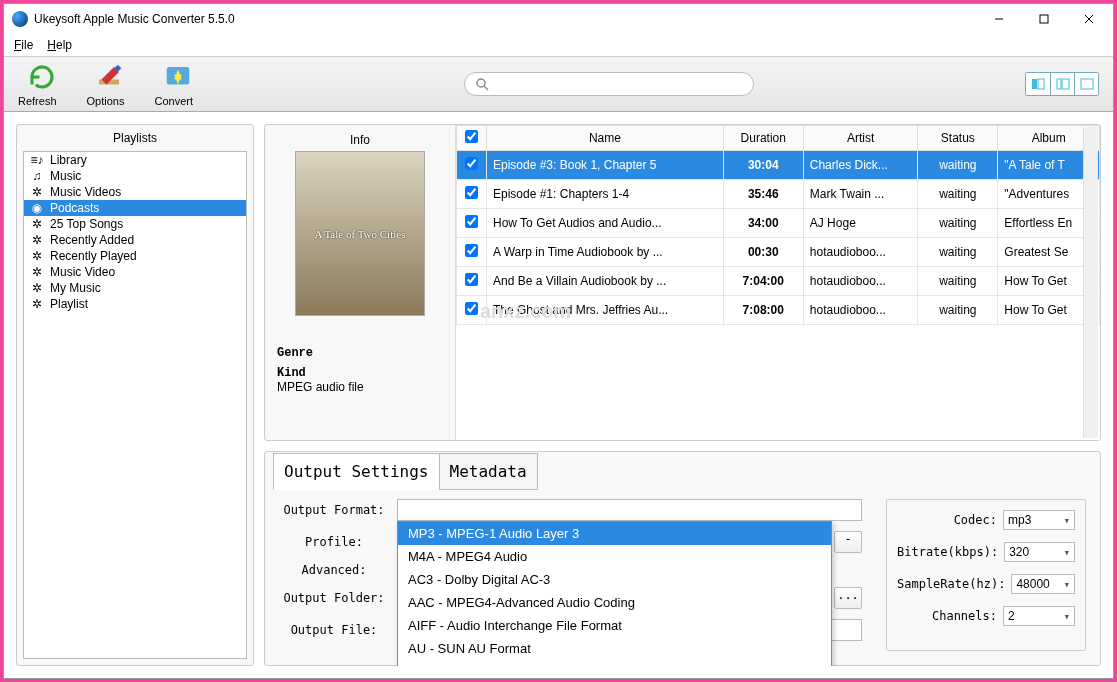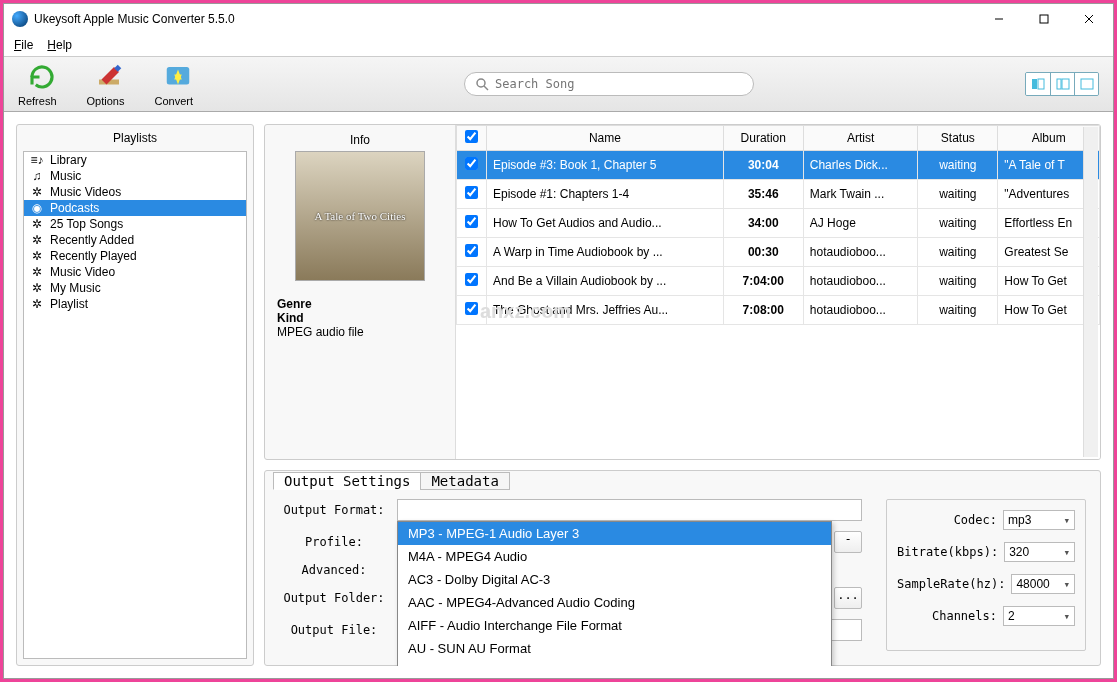--- a/index.html
+++ b/index.html
@@ -35,41 +35,41 @@
 .sidebar-header { text-align: center; padding: 6px; font-family: Liberation Sans, sans-serif; font-size: 12px; }
 .playlist-box { flex: 1; margin: 0 6px 6px; background: #fff; border: 1px solid #bbb; overflow: auto; }
 .pl-item { display: flex; align-items: center; padding: 1px 6px; gap: 6px; cursor: pointer; font-size: 12px; }
 .pl-item.selected { background: #2a8ae2; color: #fff; }
 .pl-icon { width: 14px; height: 14px; display: inline-flex; align-items: center; justify-content: center; font-size: 12px; }
 
 .right-col { flex: 1; display: flex; flex-direction: column; gap: 10px; overflow: hidden; }
 .upper { flex: 1; display: flex; border: 1px solid #ccc; border-radius: 3px; background: #f8f8f8; overflow: hidden; }
 .info-panel { width: 190px; padding: 8px; font-family: monospace; font-size: 12px; display: flex; flex-direction: column; align-items: center; }
 .info-header { margin-bottom: 4px; }
-.cover { width: 130px; height: 130px; background: linear-gradient(#dcd4c0, #8a7a5a); border: 1px solid #aaa; position: relative; margin-bottom: 16px; display:flex; align-items:center; justify-content:center; text-align:right; }
+.cover { width: 130px; height: 165px; background: linear-gradient(#dcd4c0, #8a7a5a); border: 1px solid #aaa; position: relative; margin-bottom: 24px; display:flex; align-items:center; justify-content:center; text-align:right; }
 .cover-text { color:#fff; font-family: serif; font-size: 11px; text-shadow: 0 0 2px #000; padding: 4px; }
-.info-label { align-self: flex-start; font-weight: bold; margin-top: 0; margin-left: 4px; }
+.info-label { align-self: flex-start; font-weight: bold; margin-top: 6px; margin-left: 4px; font-family: Liberation Mono, monospace; }
 .info-value { align-self: flex-start; margin-left: 4px; font-weight: normal; }
 
 .table-wrap { flex: 1; background: #fff; overflow: auto; border-left: 1px solid #ddd; position: relative; }
 table { width: 100%; border-collapse: collapse; }
 th { background: #fafafa; border: 1px solid #ddd; font-weight: normal; padding: 4px 6px; font-size: 12px; text-align: center; white-space: nowrap; }
 td { border: 1px solid #e5e5e5; padding: 6px; font-size: 12px; white-space: nowrap; overflow: hidden; text-overflow: ellipsis; }
 tr.row-selected td { background: #2a8ae2; color: #fff; }
 .col-check { width: 30px; text-align: center; }
 .col-name { max-width: 200px; }
 .col-dur { width: 80px; text-align: center; font-weight: bold; }
 .col-artist { max-width: 110px; }
 .col-status { width: 80px; text-align: center; }
 .col-album { max-width: 90px; }
 .table-scroll-ind { position: absolute; right: 2px; top: 2px; bottom: 2px; width: 15px; background: #f0f0f0; border-left:1px solid #ddd; }
 
 .lower { border: 1px solid #ccc; border-radius: 3px; background: #f8f8f8; padding: 8px 14px 14px; }
 .tabs-row { display: flex; gap: 0; margin-bottom: 10px; margin-top: -8px; margin-left: -6px; }
-.tab { padding: 0 10px; border: 1px solid #bbb; background: #f5f5f5; font-family: monospace; font-size: 14px; cursor: pointer; position: relative; top: 1px; }
+.tab { padding: 8px 10px; border: 1px solid #bbb; background: #f5f5f5; font-family: monospace; font-size: 16px; cursor: pointer; position: relative; top: 1px; }
 .tab.active { background: #fff; border-bottom-color: #fff; }
 .tab + .tab { margin-left: -1px; }
 .settings-body { display: flex; gap: 24px; }
 .settings-left { flex: 1; position: relative; }
 .form-row { display: flex; align-items: center; margin-bottom: 10px; gap: 8px; }
 .form-label { width: 110px; text-align: center; font-family: monospace; font-size: 12px; }
 .form-input { flex: 1; height: 22px; border: 1px solid #bbb; background: #fff; padding: 0 6px; font-family: monospace; font-size: 12px; }
 .mini-btn { width: 28px; height: 22px; border: 1px solid #bbb; background: linear-gradient(#fff,#eee); border-radius: 2px; cursor: pointer; font-family: monospace; text-align:center; }
 .dropdown { position: absolute; left: 118px; top: 22px; width: 435px; background: #fff; border: 1px solid #888; box-shadow: 2px 2px 5px rgba(0,0,0,0.2); z-index: 10; }
 .dd-item { padding: 4px 10px; cursor: pointer; font-size: 13px; }
@@ -136,21 +136,20 @@
           <path d="M12 18 L15 10 L9 10 Z" fill="#fe4"></path>
         </svg>
       <span class="tool-label">Convert</span>
     </div>
     <div class="toolbar-spacer">
       <div class="search-box">
         <svg width="14" height="14">
             <circle cx="6" cy="6" r="4" fill="none" stroke="#888" stroke-width="1.5"></circle>
             <line x1="9" y1="9" x2="13" y2="13" stroke="#888" stroke-width="1.5"></line>
           </svg>
-        <input type="text" placeholder="Search Song" style="">
       </div>
     </div>
     <div class="layout-btns">
       <div class="layout-btn">
           <svg width="14" height="12">
             <rect x="1" y="1" width="5" height="10" fill="#4bd"></rect>
             <rect x="7" y="1" width="6" height="10" fill="none" stroke="#4bd"></rect>
           </svg>
         </div>
       <div class="layout-btn">

